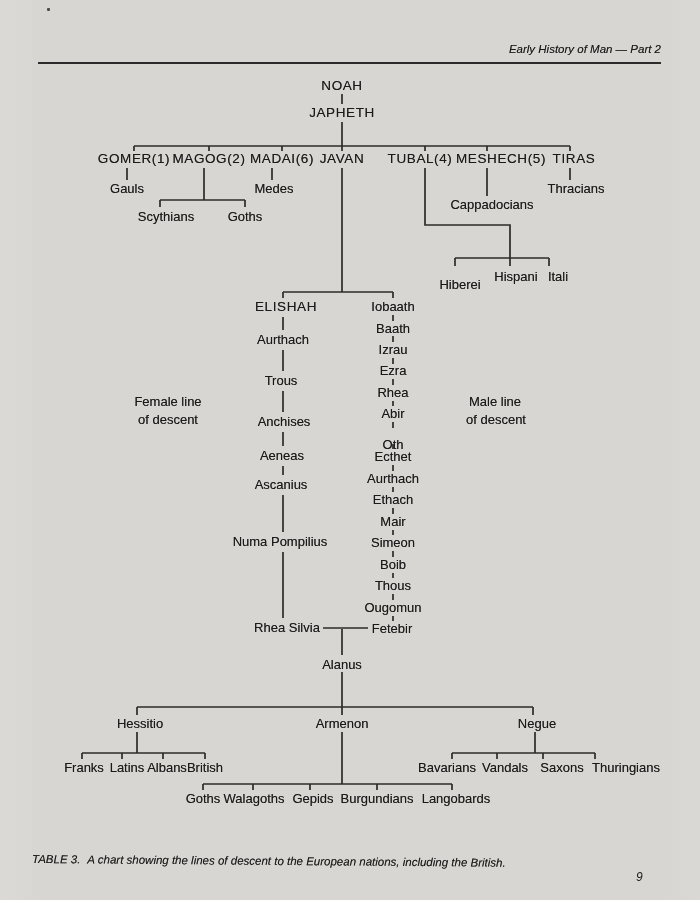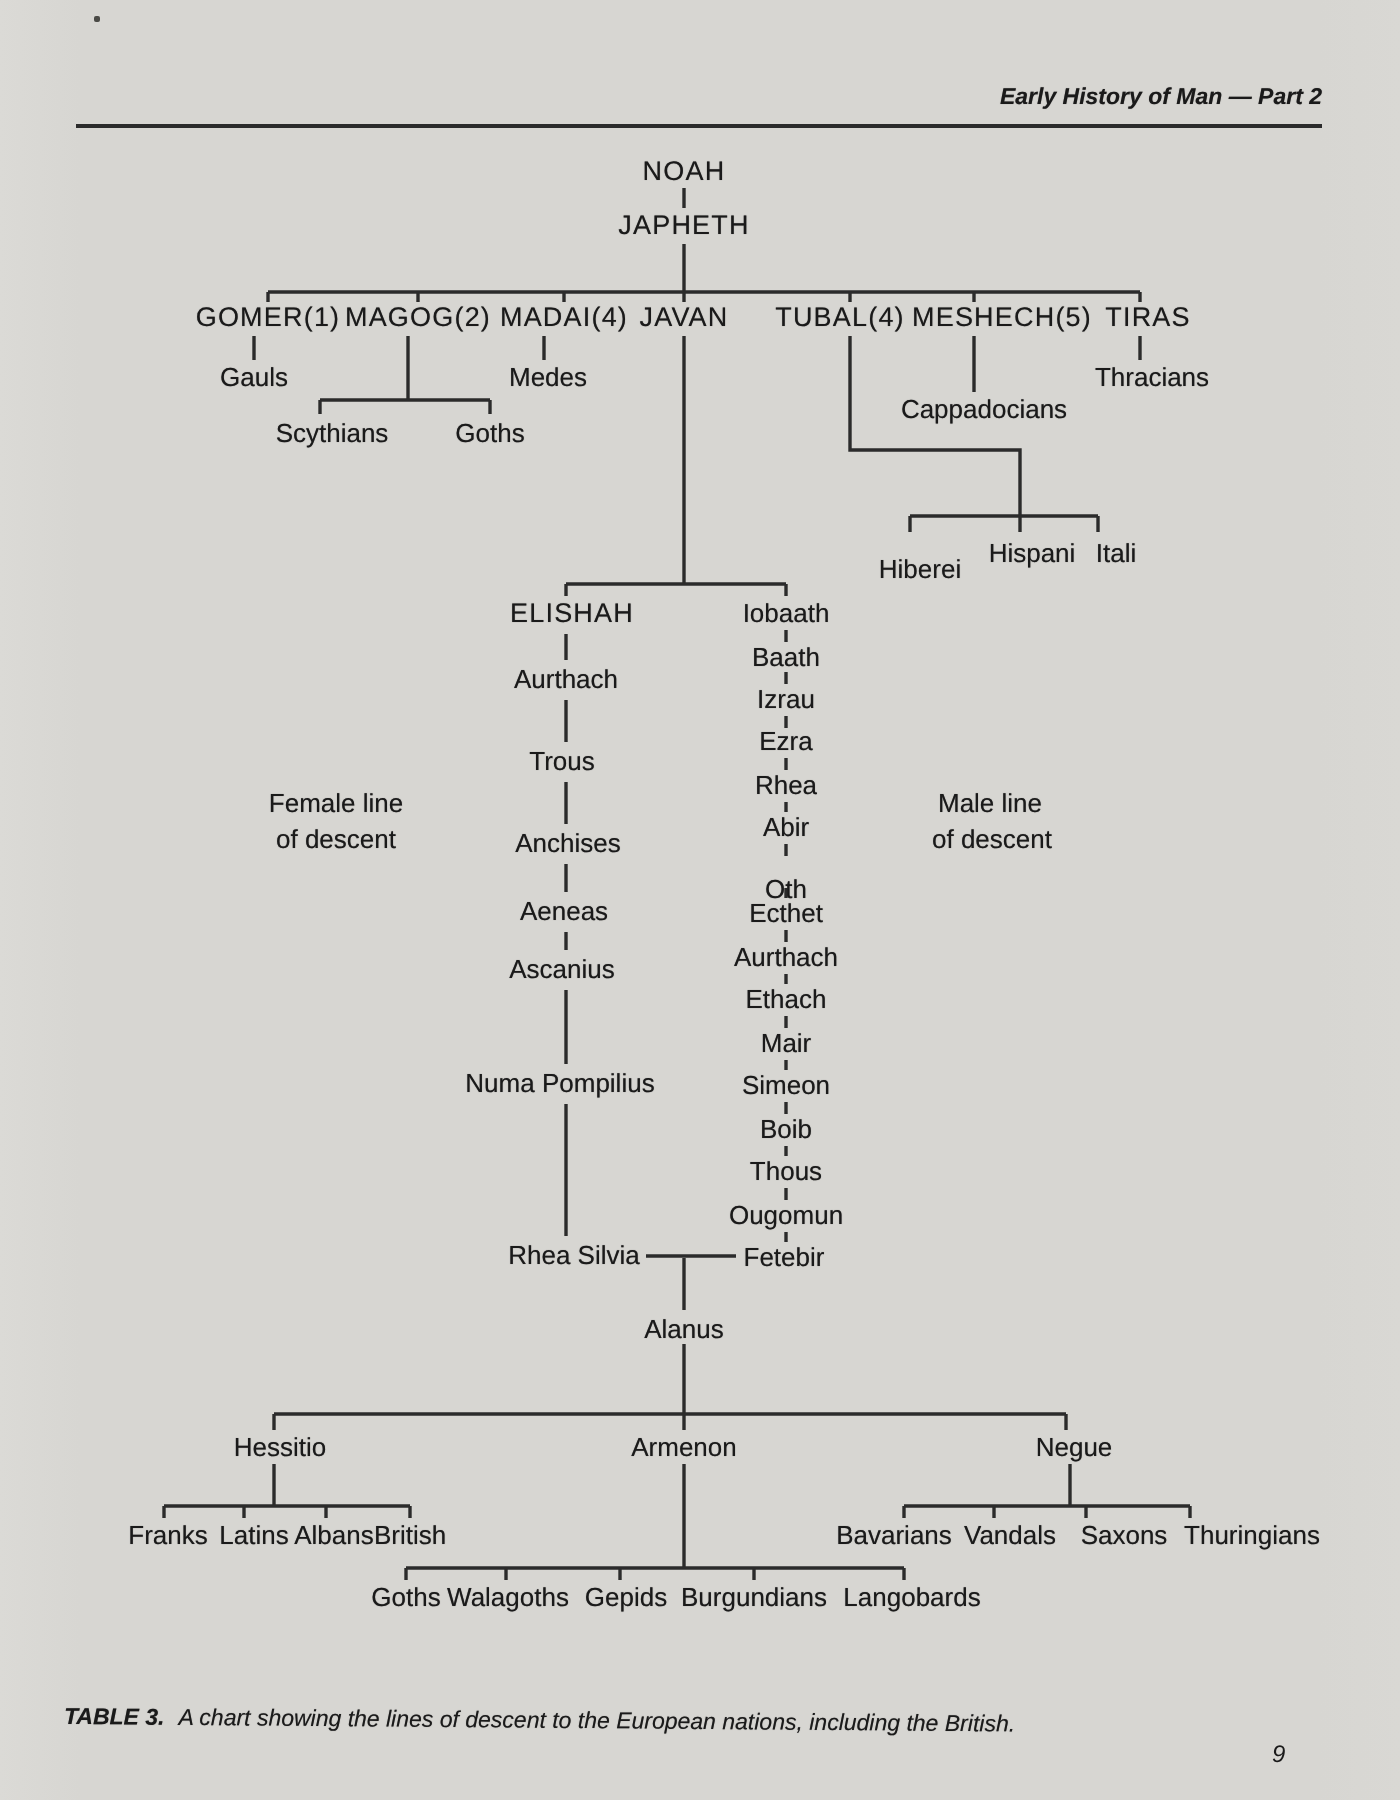--- a/index.html
+++ b/index.html
@@ -11,30 +11,30 @@
   }
   .n{
     position:absolute;transform:translateX(-50%);
     font-size:13px;line-height:14px;white-space:nowrap;
     text-shadow:0 0 .4px rgba(10,10,10,.55);
   }
   .u{font-size:13.5px;letter-spacing:.6px;}
   .it{transform:translateX(-50%);}
   .running-header{
     position:absolute;right:39px;top:43px;
-    font-size:11.5px;font-style:italic;font-weight:bold;
+    font-size:11.5px;font-style:italic;font-weight:normal;
     text-shadow:0 0 .4px rgba(10,10,10,.5);
   }
   .caption{
     position:absolute;left:32px;top:853px;
     font-size:11.5px;font-style:italic;white-space:nowrap;
     transform:rotate(.45deg);transform-origin:left center;
     text-shadow:0 0 .4px rgba(10,10,10,.5);
   }
-  .caption .cap-label{font-weight:bold;margin-right:7px;}
+  .caption .cap-label{font-weight:normal;margin-right:7px;}
   .pagenum{position:absolute;left:636px;top:870px;font-size:12px;font-style:italic;}
   .speck{position:absolute;left:47px;top:8px;width:3px;height:3px;background:#4a4a46;border-radius:1px;}
   svg.lines{position:absolute;left:0;top:0;}
   svg.lines line,svg.lines polyline{stroke:#2b2b2b;stroke-width:1.7;fill:none;}
   svg.lines .rule{stroke-width:2;}
 </style>
 </head>
 <body>
 
 <div class="page">
@@ -145,21 +145,21 @@
       <line x1="543" y1="753" x2="543" y2="759"></line>
       <line x1="595" y1="753" x2="595" y2="759"></line>
     </g>
   </svg>
 
   <div class="n u" style="left:342px;top:79px">NOAH</div>
   <div class="n u" style="left:342px;top:106px">JAPHETH</div>
 
   <div class="n u" style="left:134px;top:152px">GOMER(1)</div>
   <div class="n u" style="left:209px;top:152px">MAGOG(2)</div>
-  <div class="n u" style="left:282px;top:152px">MADAI(4)</div>
+  <div class="n u" style="left:282px;top:152px">MADAI(6)</div>
   <div class="n u" style="left:342px;top:152px">JAVAN</div>
   <div class="n u" style="left:420px;top:152px">TUBAL(4)</div>
   <div class="n u" style="left:501px;top:152px">MESHECH(5)</div>
   <div class="n u" style="left:574px;top:152px">TIRAS</div>
 
   <div class="n" style="left:127px;top:182px">Gauls</div>
   <div class="n" style="left:166px;top:210px">Scythians</div>
   <div class="n" style="left:245px;top:210px">Goths</div>
   <div class="n" style="left:274px;top:182px">Medes</div>
   <div class="n" style="left:492px;top:198px">Cappadocians</div>

